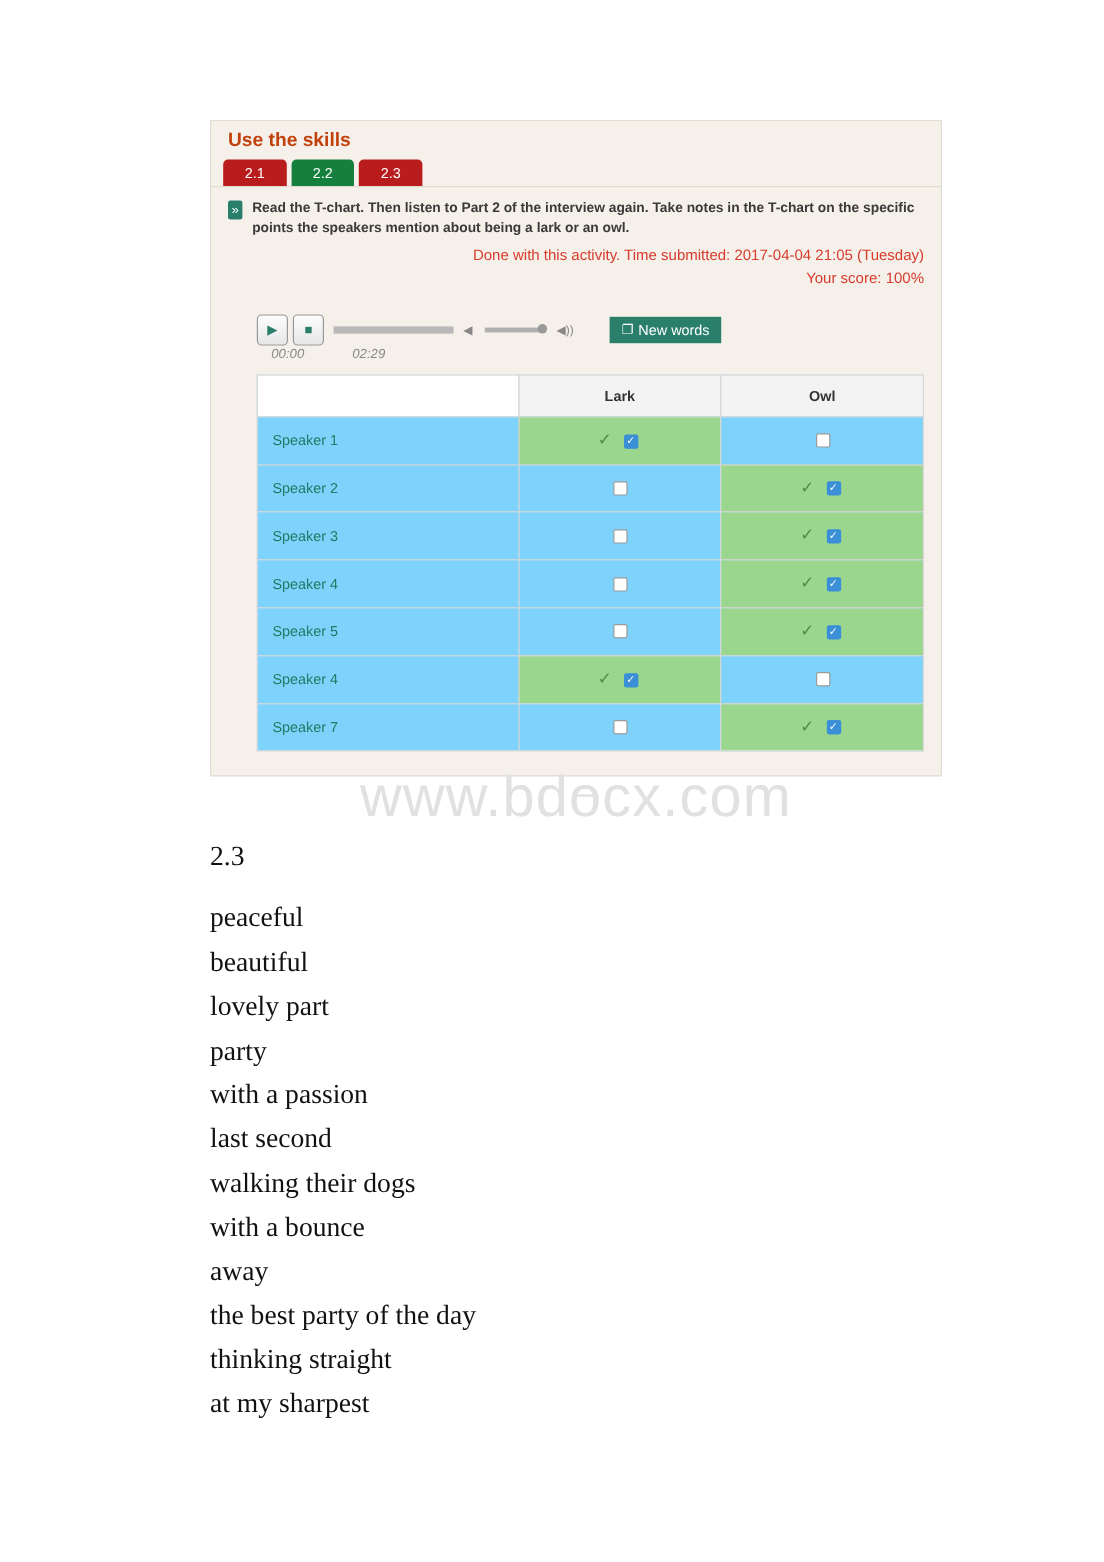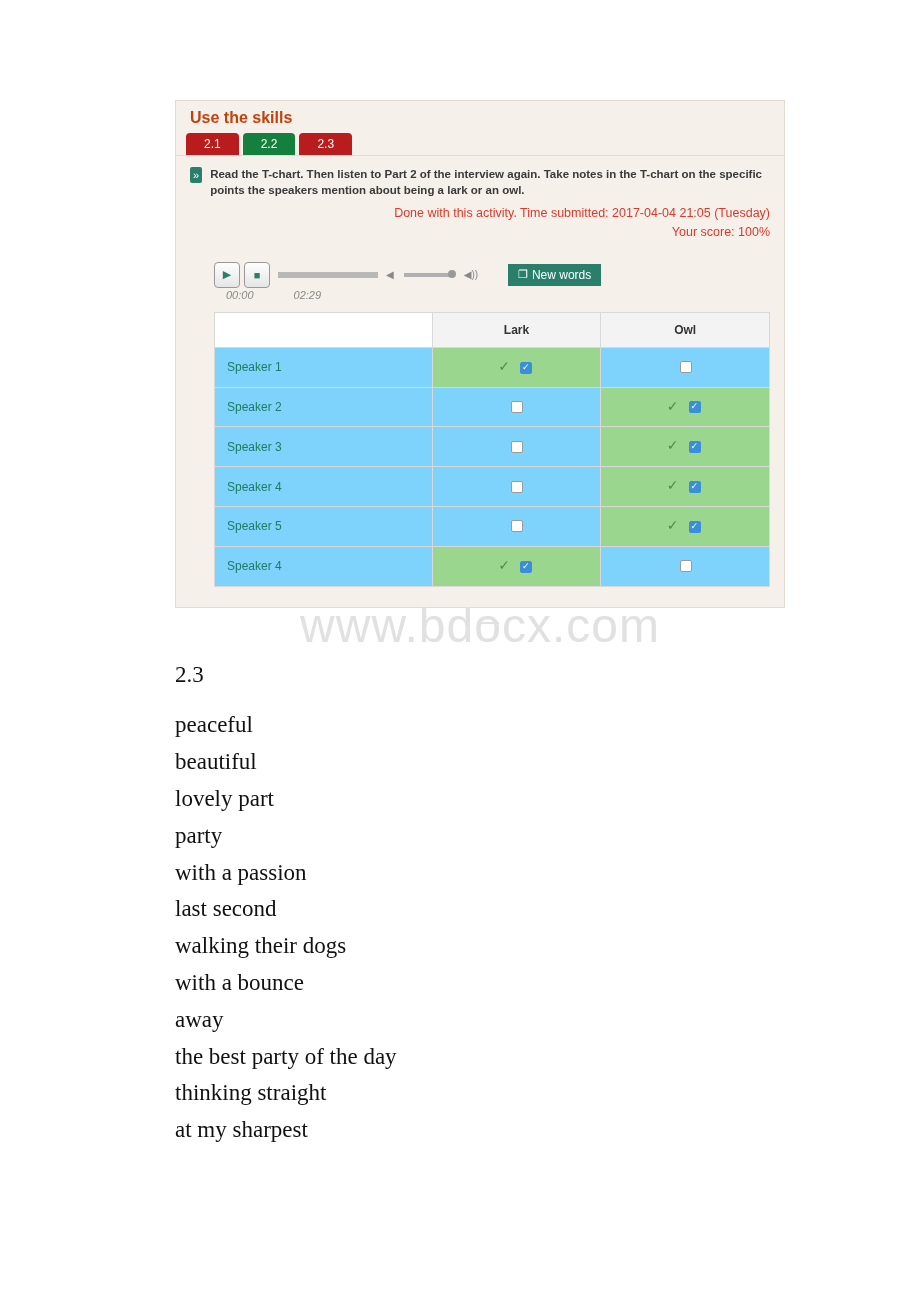--- a/index.html
+++ b/index.html
@@ -265,20 +265,25 @@
             </tr>
             <tr>
               <td class="row-label">Speaker 5</td>
               <td class="cell"><input type="checkbox" class="chk" style=""></td>
               <td class="cell correct"><span class="tick">✓</span><input type="checkbox" class="chk" checked="" style=""></td>
             </tr>
             <tr>
               <td class="row-label">Speaker 4</td>
               <td class="cell correct"><span class="tick">✓</span><input type="checkbox" class="chk" checked="" style=""></td>
               <td class="cell"><input type="checkbox" class="chk" style=""></td>
+            </tr>
+            <tr>
+              <td class="row-label">Speaker 7</td>
+              <td class="cell"><input type="checkbox" class="chk" style=""></td>
+              <td class="cell correct"><span class="tick">✓</span><input type="checkbox" class="chk" checked="" style=""></td>
             </tr>
           </tbody>
       </table>
     </div>
   </div>
 
   <div class="watermark">www.bd<span class="o-circle">o</span>cx.com</div>
 
   <div class="below">
     <div class="sec-num">2.3</div>

